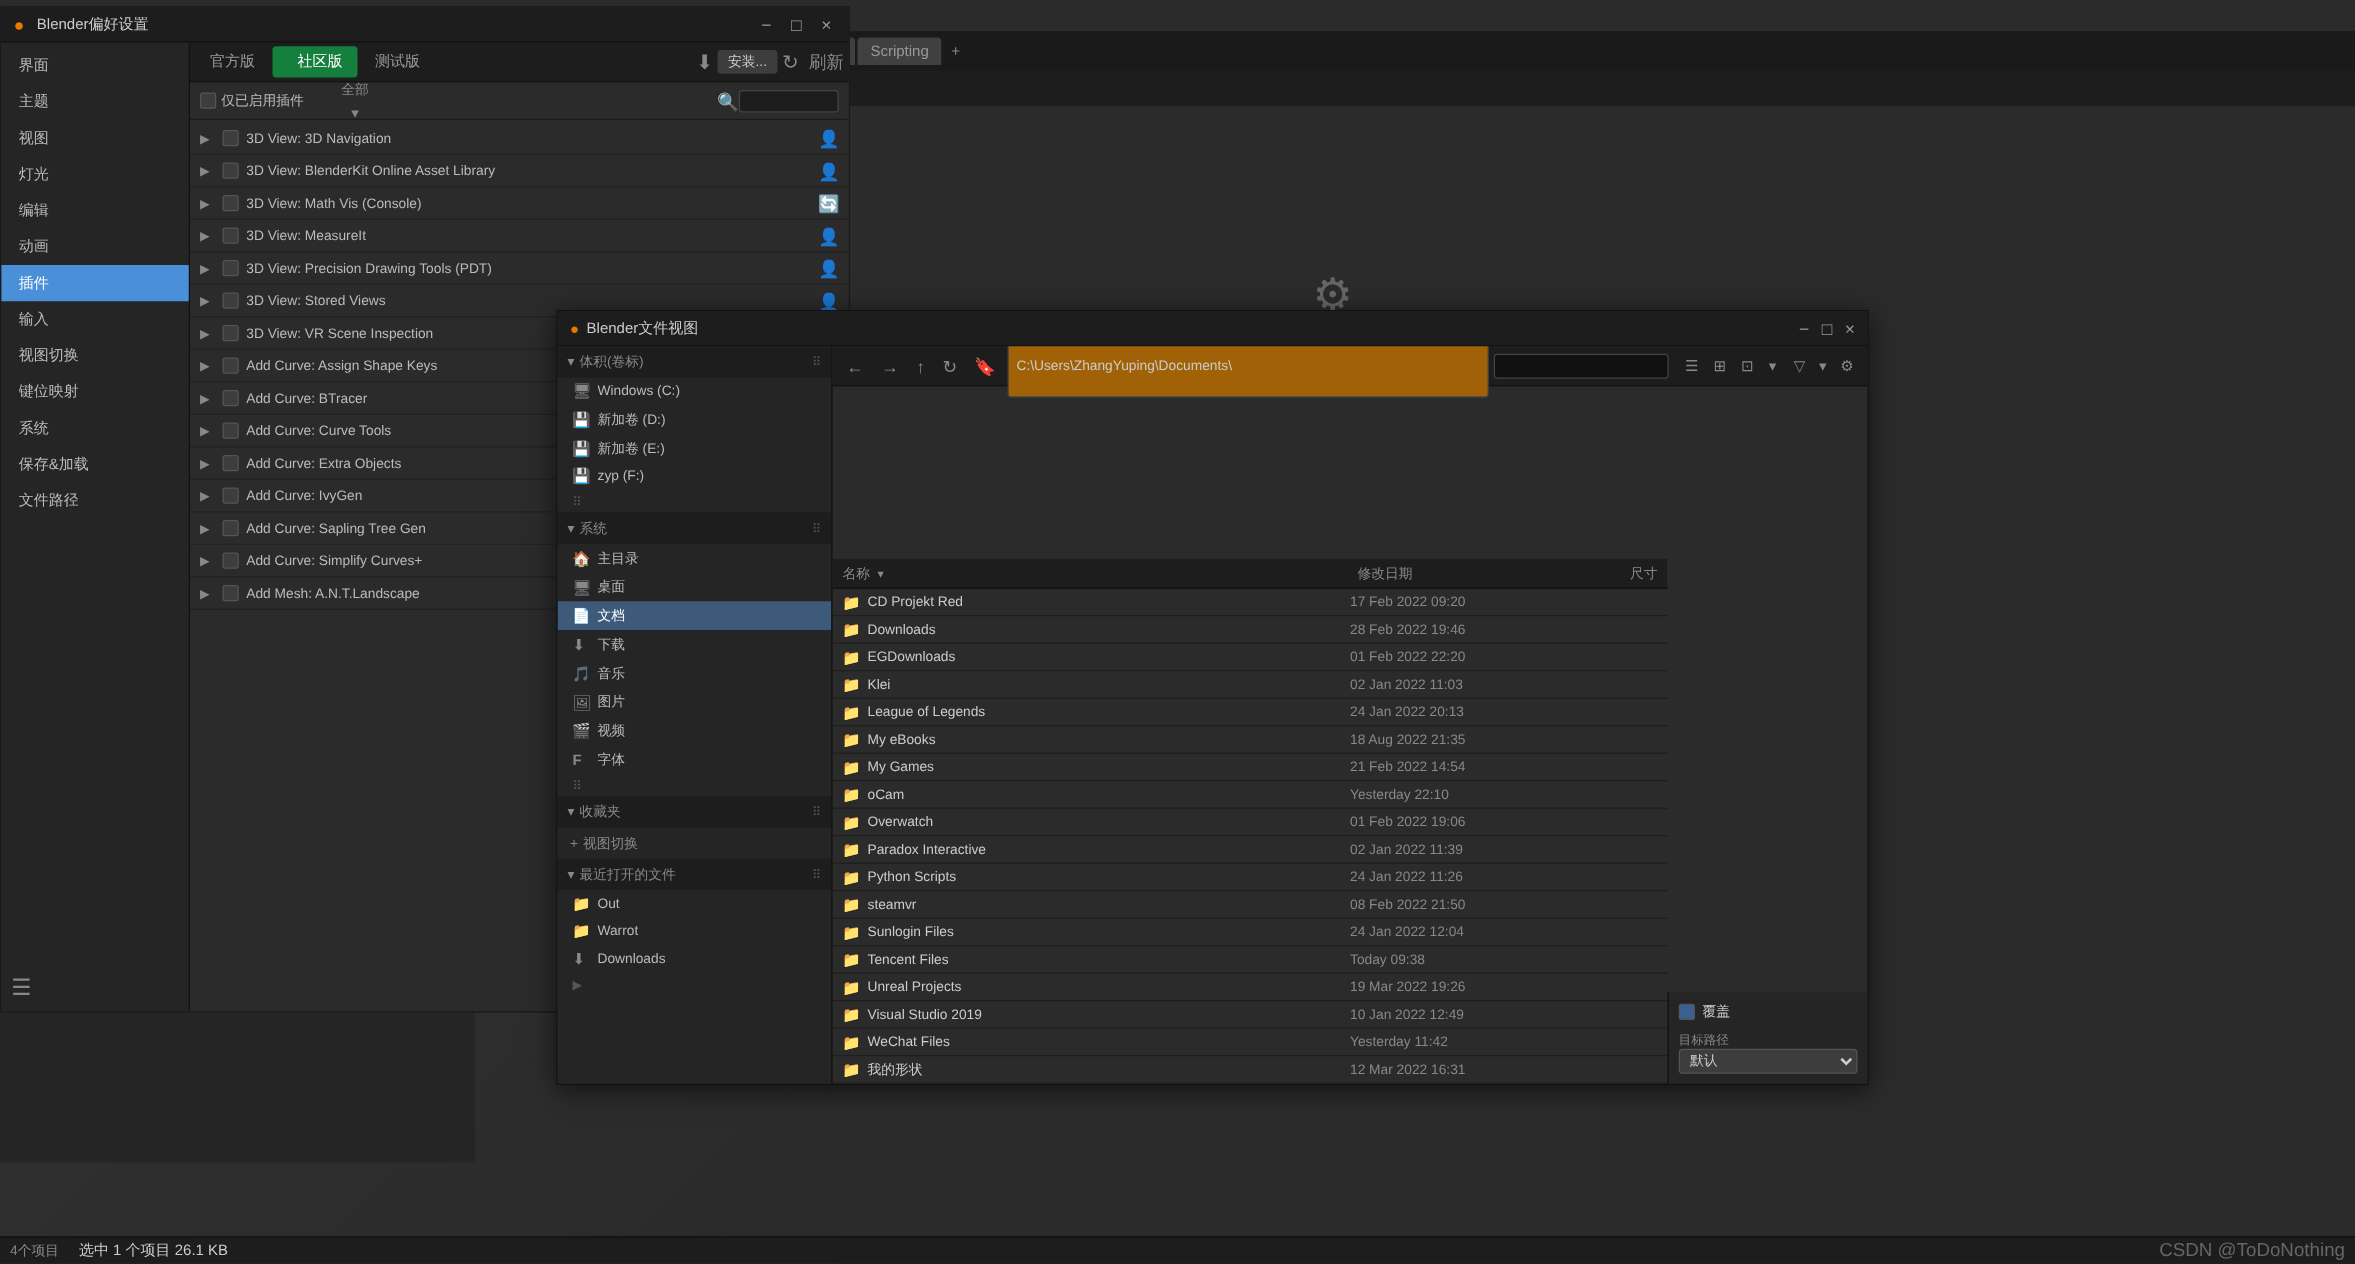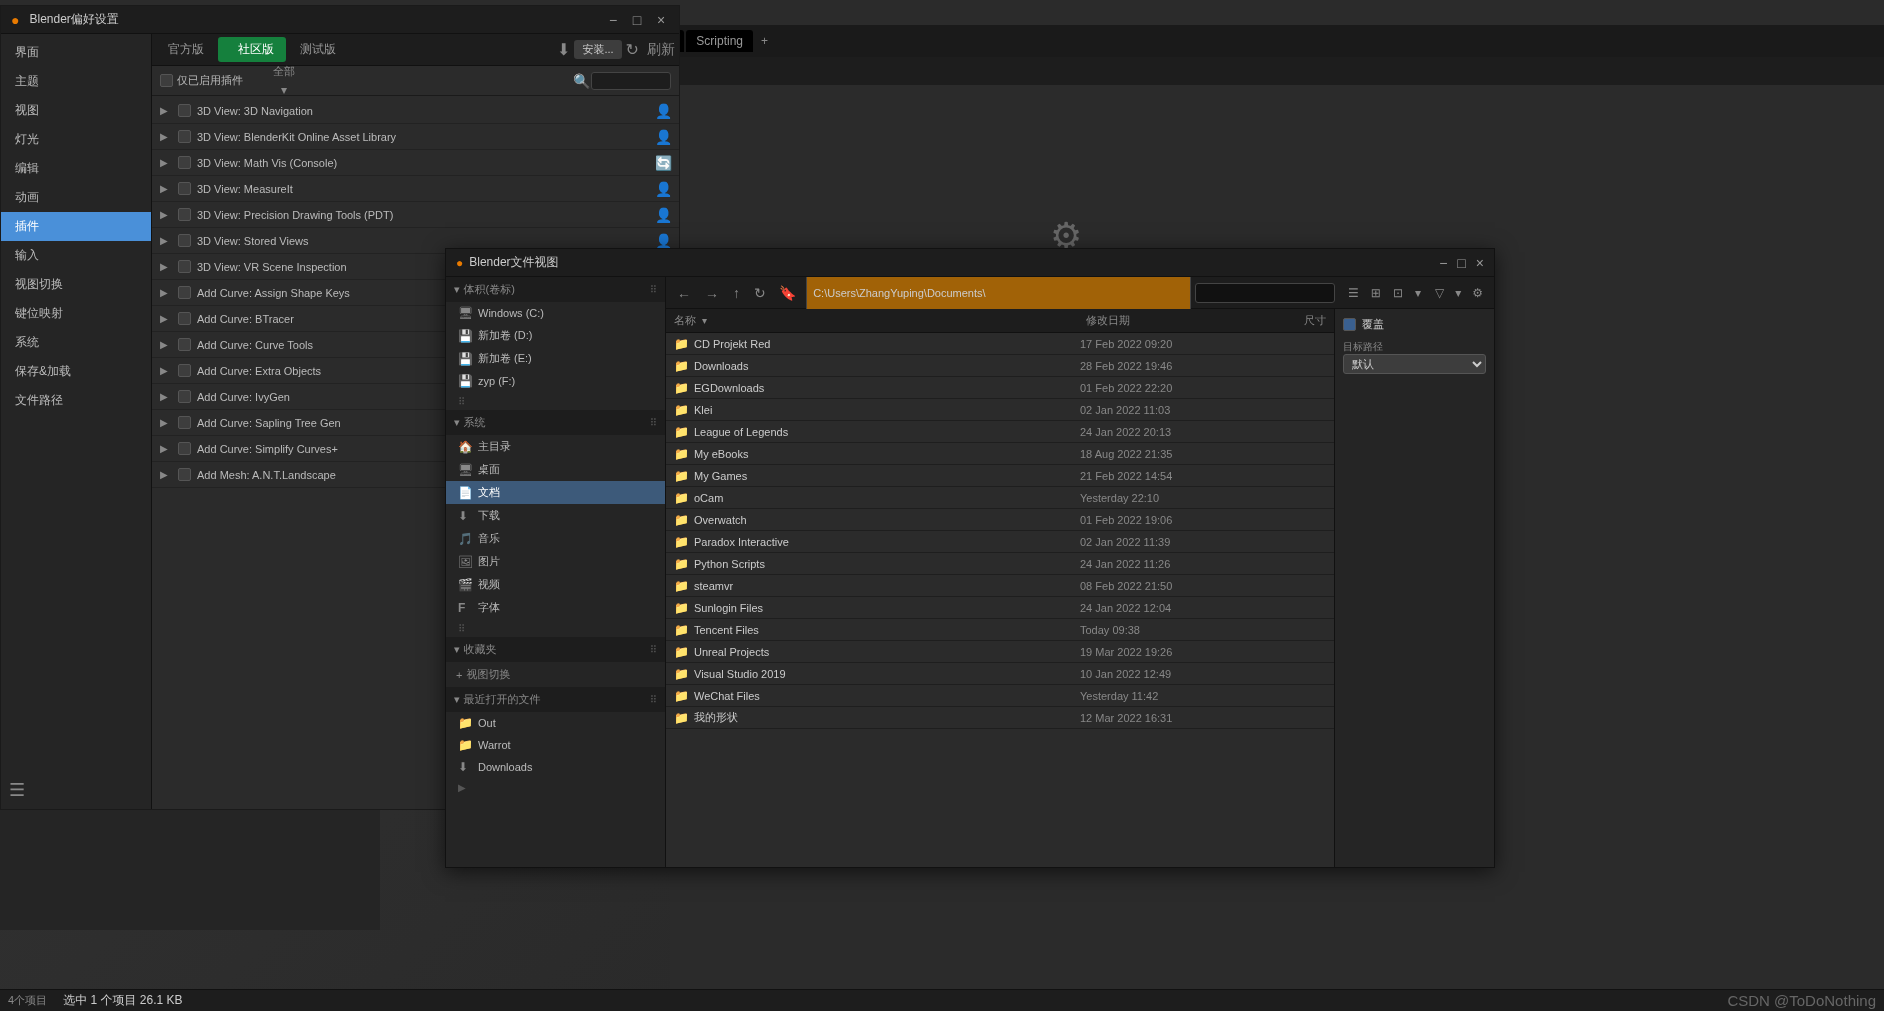--- a/index.html
+++ b/index.html
@@ -3,21 +3,21 @@
   <meta charset="utf-8">
   <style>
     * { box-sizing: border-box; margin: 0; padding: 0; }
     body { width: 1884px; height: 1011px; background: #1a1a1a; font-family: 'Microsoft YaHei', sans-serif; font-size: 12px; color: #ccc; overflow: hidden; position: relative; }
 
     
     .blender-bg { position: absolute; top: 0; left: 0; width: 1884px; height: 1011px; background: #2b2b2b; }
 
     
     .blender-tabs { position: absolute; top: 25px; left: 0; width: 1884px; height: 32px; background: #1a1a1a; display: flex; align-items: center; padding: 0 8px; gap: 2px; }
-    .blender-tab { padding: 4px 10px; color: #999; font-size: 12px; cursor: pointer; border-radius: 3px 3px 0 0; background: #000000; }
+    .blender-tab { padding: 4px 10px; color: #999; font-size: 12px; cursor: pointer; border-radius: 3px 3px 0 0; background: #404040; }
     .blender-tab-plus { color: #888; padding: 4px 6px; cursor: pointer; }
 
     
     .blender-header { position: absolute; top: 57px; left: 0; width: 1884px; height: 28px; background: #1d1d1d; display: flex; align-items: center; padding: 0 8px; gap: 8px; }
 
     
     .blender-viewport { position: absolute; top: 85px; left: 0; width: 670px; height: 926px; background: #363636; overflow: hidden; }
 
     
     .blender-right { position: absolute; top: 85px; left: 670px; width: 1214px; height: 926px; background: #2b2b2b; }
@@ -511,21 +511,21 @@
           <span class="fb-view-btn">☰</span>
           <span class="fb-view-btn">⊞</span>
           <span class="fb-view-btn">⊡</span>
           <span style="color:#888;padding:3px 5px;">▾</span>
         </div>
         <span class="fb-filter-btn">▽</span>
         <span style="color:#888;padding:3px 2px;">▾</span>
         <span class="fb-settings-btn">⚙</span>
       </div>
 
-      <div style="display:flex;flex:1;overflow:hidden;">
+      <div style="display:flex;flex:1;overflow:hidden;align-items:flex-end;">
         <div class="fb-filelist">
 
           <div class="fb-list-header">
             <div class="fb-col-name">
               <span>名称</span>
               <span class="fb-col-arrow">▾</span>
             </div>
             <div class="fb-col-date">修改日期</div>
             <div class="fb-col-size">尺寸</div>
           </div>

